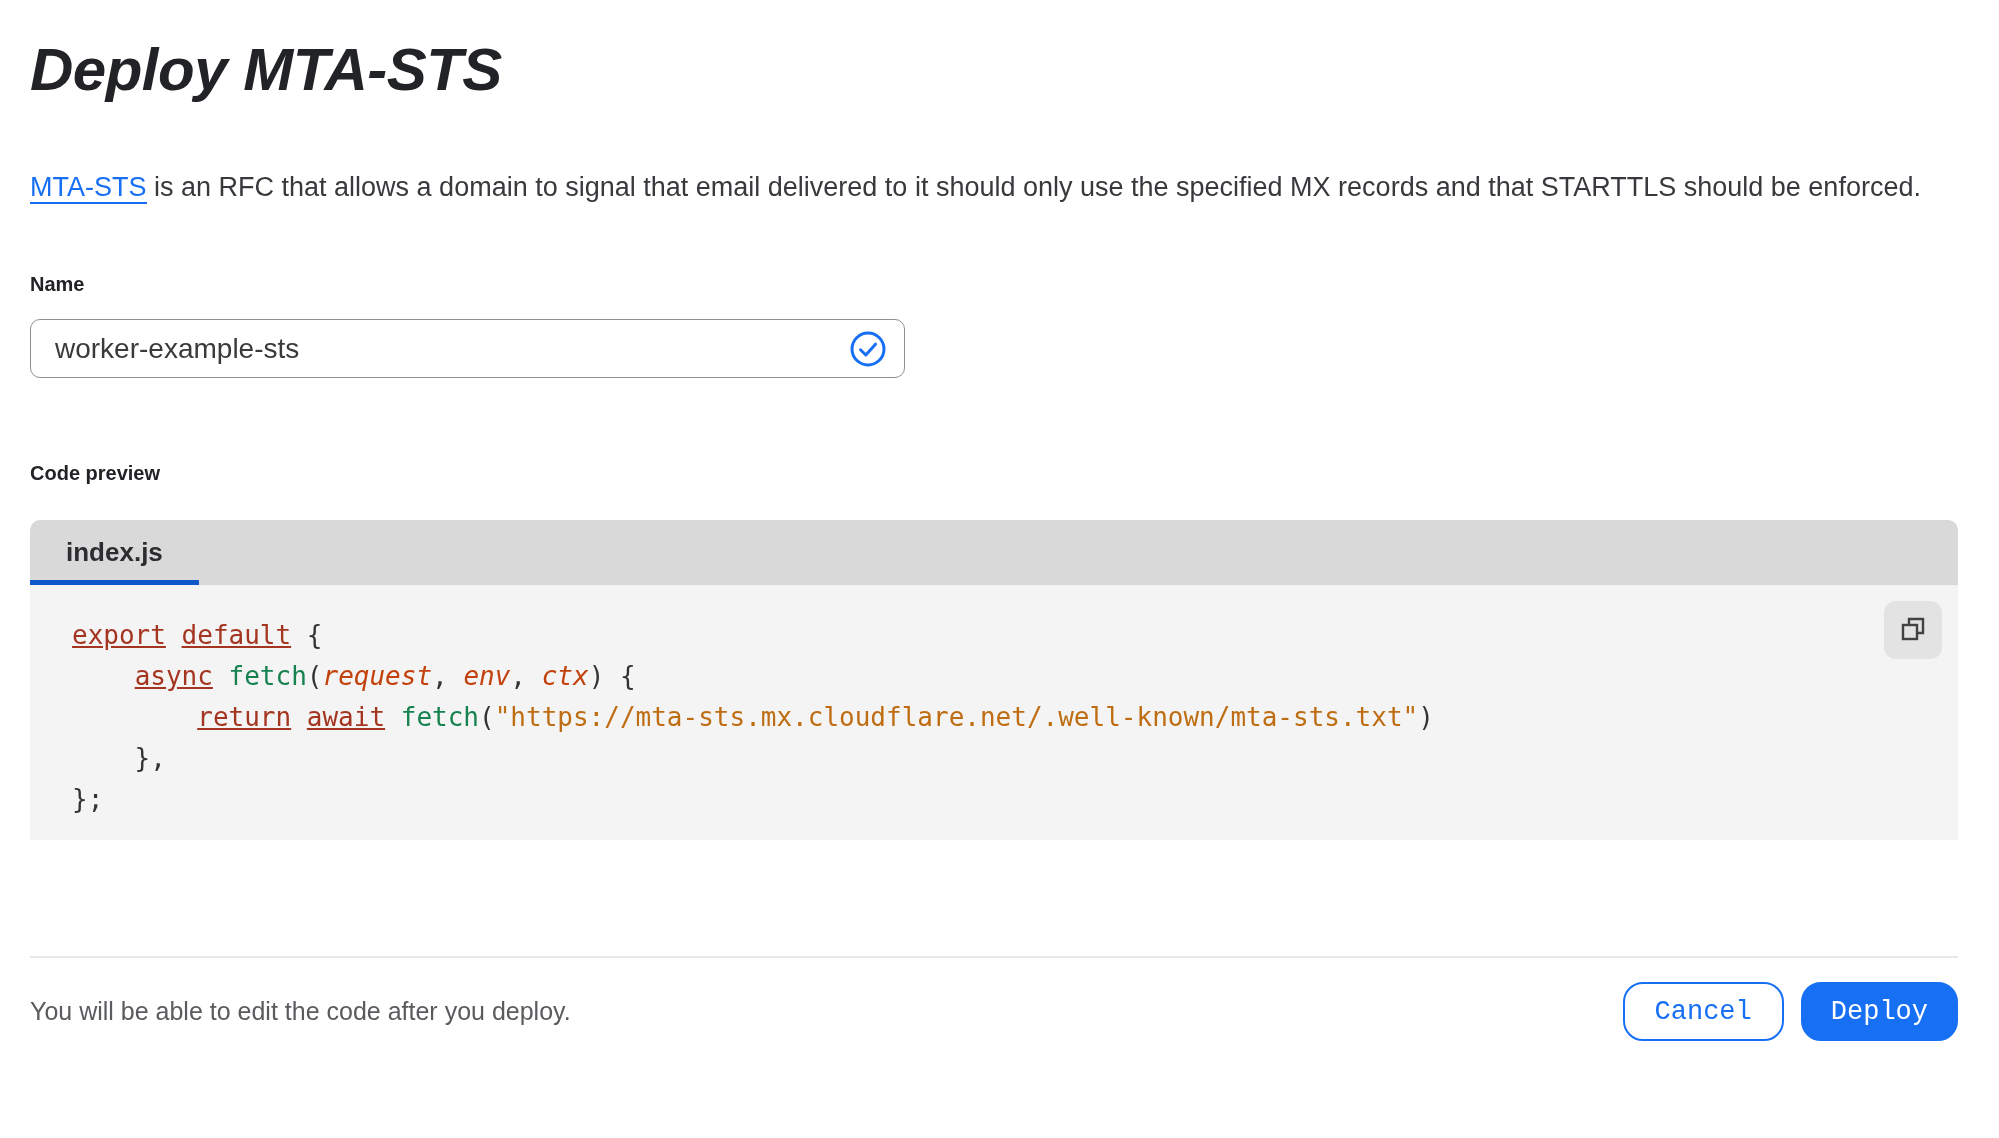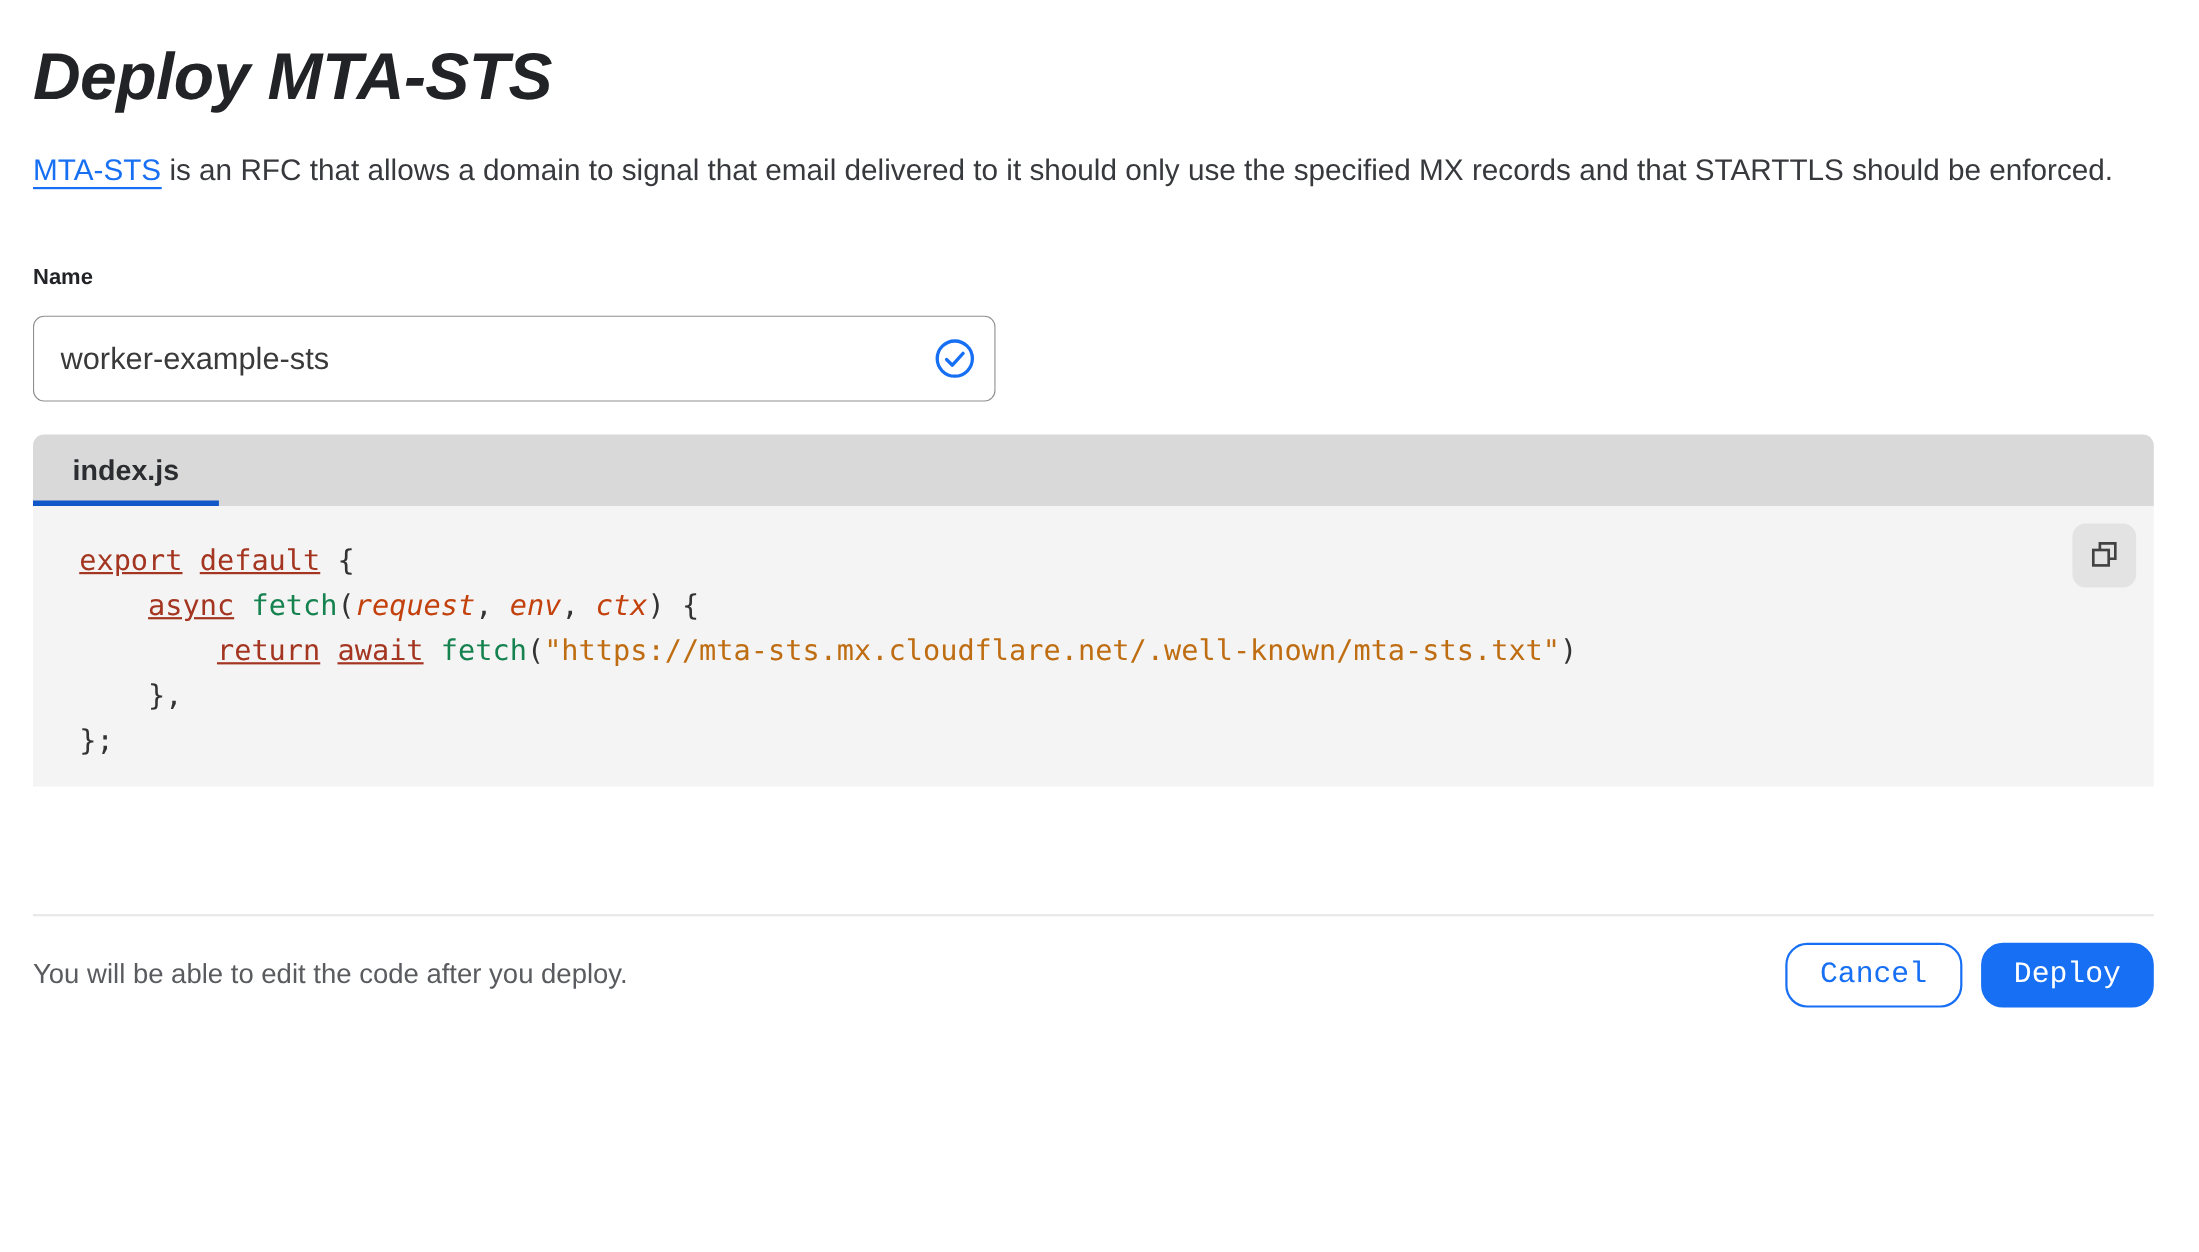--- a/index.html
+++ b/index.html
@@ -18,21 +18,21 @@
   .page-title {
     margin-top: 34px;
     font-size: 60px;
     line-height: 72px;
     font-weight: 700;
     letter-spacing: -0.5px;
     color: #222326;
     font-style: italic;
   }
   .description {
-    margin-top: 26px;
+    margin-top: 58px;
     font-size: 27px;
     line-height: 47px;
     color: #37393d;
     width: 1910px;
   }
   .link {
     color: #176ff4;
     text-decoration: none;
     border-bottom: 2px solid #176ff4;
     cursor: pointer;
@@ -41,21 +41,21 @@
     margin-top: 56px;
     font-size: 20px;
     line-height: 34px;
     font-weight: 700;
     color: #222326;
   }
   .input-wrap {
     position: relative;
     margin-top: 18px;
     width: 875px;
-    height: 78px;
+    height: 59px;
   }
   .text-input {
     width: 100%; height: 100%;
     border: 1.5px solid #8f8f8f;
     border-radius: 10px;
     font-family: "Liberation Sans", sans-serif;
     font-size: 28px;
     color: #3a3a3a;
     padding: 0 70px 0 24px;
     outline: none;
@@ -176,20 +176,21 @@
   <div class="input-wrap">
     <input class="text-input" type="text" value="worker-example-sts" style="">
     <span class="valid-icon">
       <svg width="38" height="38" viewBox="0 0 38 38">
         <circle cx="19" cy="19" r="16" fill="none" stroke="#176ff4" stroke-width="3"></circle>
         <path d="M11.5 19.8 L16.8 25 L26.5 14.2" fill="none" stroke="#176ff4" stroke-width="3" stroke-linecap="round" stroke-linejoin="round"></path>
       </svg>
     </span>
   </div>
 
+  <div class="field-label section-label">Code preview</div>
 
   <div class="code-block">
     <div class="tab-bar">
       <div class="tab">
         <span class="tab-label">index.js</span>
         <span class="tab-active-bar"></span>
       </div>
     </div>
     <div class="code-area">
       <div class="code-content"><div class="code-line"><span class="tok-keyword">export</span><span class="tok-plain"> </span><span class="tok-keyword">default</span><span class="tok-plain"> </span><span class="tok-punct">{</span></div><div class="code-line"><span class="tok-plain">    </span><span class="tok-keyword">async</span><span class="tok-plain"> </span><span class="tok-function">fetch</span><span class="tok-punct">(</span><span class="tok-variable">request</span><span class="tok-punct">, </span><span class="tok-variable">env</span><span class="tok-punct">, </span><span class="tok-variable">ctx</span><span class="tok-punct">) {</span></div><div class="code-line"><span class="tok-plain">        </span><span class="tok-keyword">return</span><span class="tok-plain"> </span><span class="tok-keyword">await</span><span class="tok-plain"> </span><span class="tok-function">fetch</span><span class="tok-punct">(</span><span class="tok-string">"https://mta-sts.mx.cloudflare.net/.well-known/mta-sts.txt"</span><span class="tok-punct">)</span></div><div class="code-line"><span class="tok-punct">    },</span></div><div class="code-line"><span class="tok-punct">};</span></div></div>

